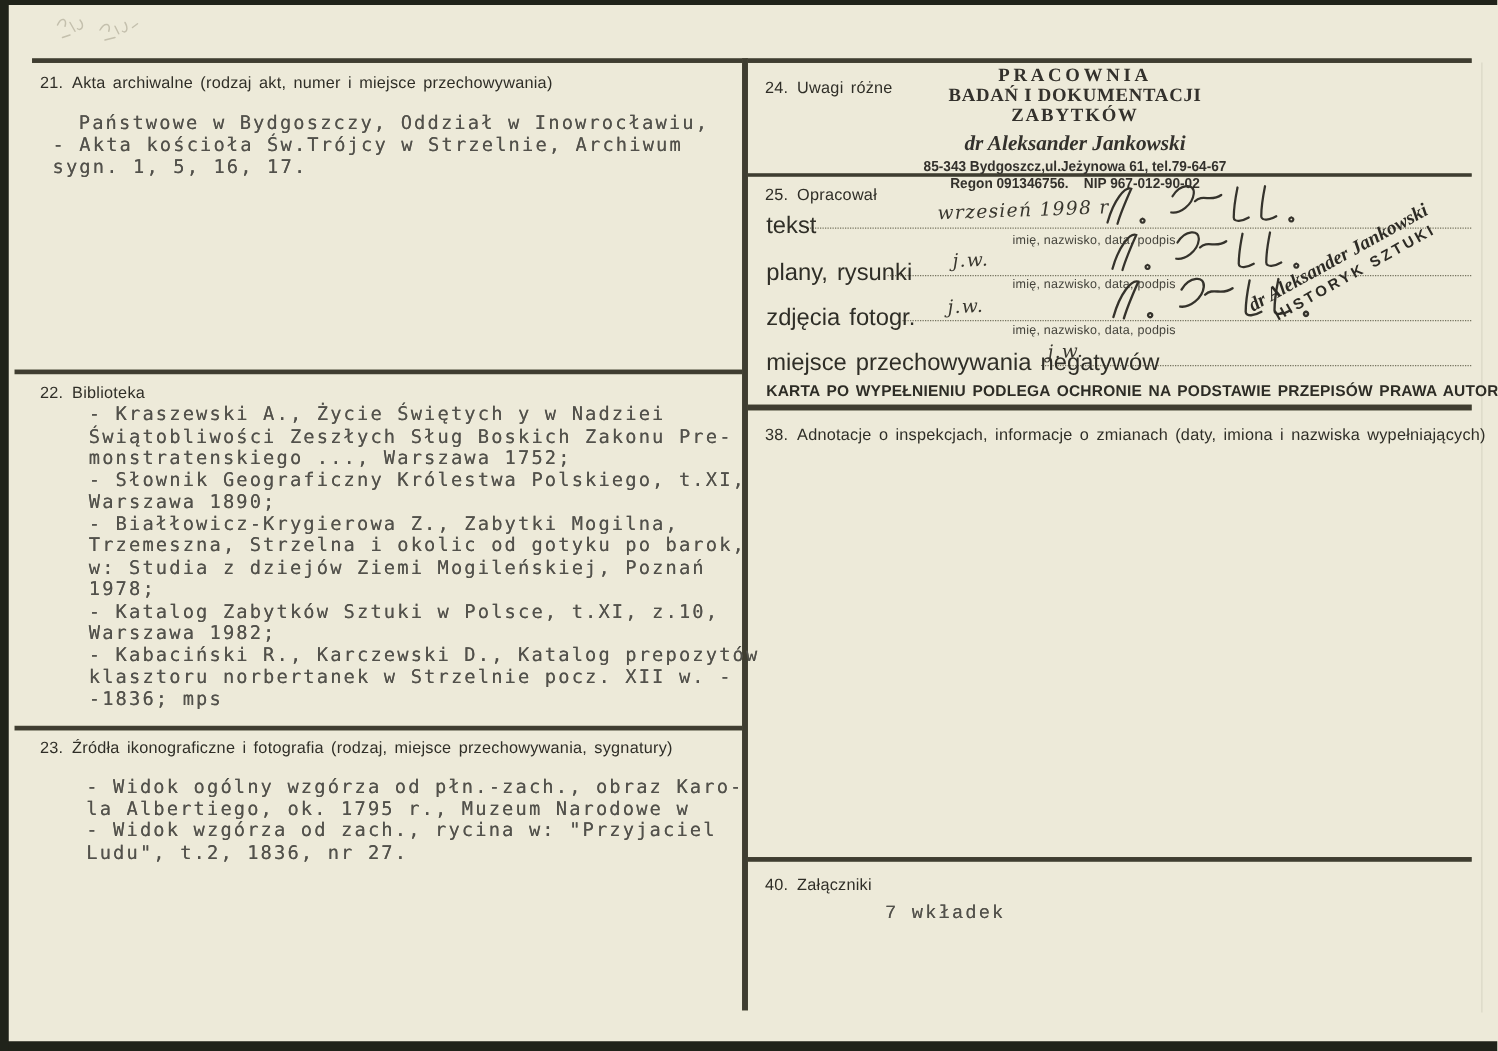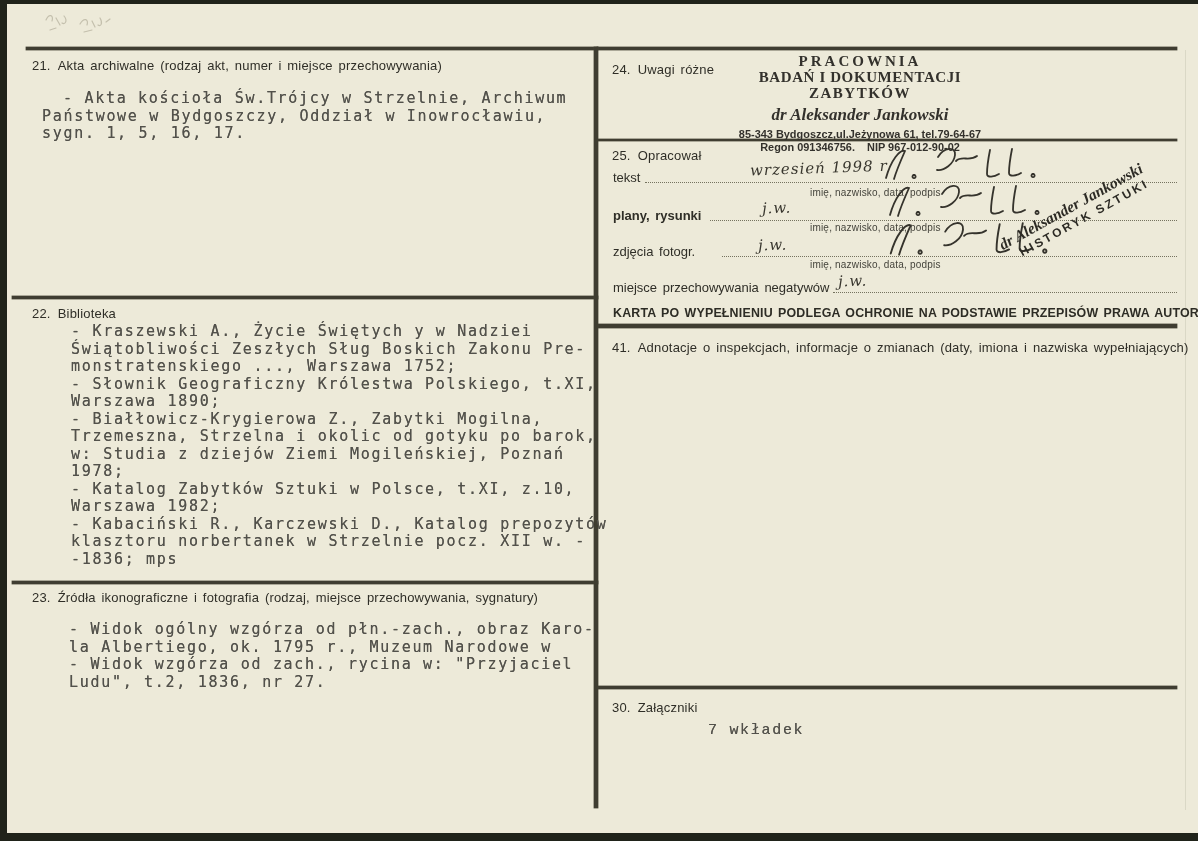--- a/index.html
+++ b/index.html
@@ -56,23 +56,23 @@
   .office-stamp .st-name{font-family:"Liberation Serif",serif;font-weight:bold;font-style:italic;font-size:17px;margin-top:3px;}
   .office-stamp .st-addr{font-size:11.5px;font-weight:bold;margin-top:3px;transform:scaleX(.95);letter-spacing:0;}
   .office-stamp .st-ids{font-size:11.5px;font-weight:bold;margin-top:1px;transform:scaleX(.95);white-space:pre;}
 
   
   .diag-stamp{position:absolute;left:996px;top:238px;width:180px;transform:rotate(-29deg);transform-origin:0 0;z-index:3;color:#2d2b25;}
   .diag-name{font-family:"Liberation Serif",serif;font-weight:bold;font-style:italic;font-size:15.5px;white-space:nowrap;}
   .diag-title{font-size:12px;font-weight:bold;letter-spacing:2.5px;margin-top:0;margin-left:14px;white-space:nowrap;}
 
   
-  .form-label{position:absolute;color:#2f2e27;font-size:13px;word-spacing:2px;z-index:2;white-space:nowrap;}
+  .form-label{position:absolute;color:#2f2e27;font-size:19px;word-spacing:2px;z-index:2;white-space:nowrap;}
   .lbl-tekst{left:613px;top:170px;}
-  .lbl-plany{left:613px;top:208px;font-weight:bold;}
+  .lbl-plany{left:613px;top:208px;}
   .lbl-zdjecia{left:613px;top:244px;}
   .lbl-negat{left:613px;top:280px;}
   .dotline{position:absolute;border-bottom:1.6px dotted #75735f;z-index:1;}
   .dl-tekst{left:645px;top:166px;width:532px;height:16px;}
   .dl-plany{left:710px;top:204px;width:467px;height:16px;}
   .dl-zdjecia{left:722px;top:240px;width:455px;height:16px;}
   .dl-negat{left:833px;top:276px;width:344px;height:16px;}
   .caption{position:absolute;color:#45443c;font-size:10px;letter-spacing:.2px;z-index:2;white-space:nowrap;}
   .cap1{left:810px;top:187px;}
   .cap2{left:810px;top:222px;}
@@ -117,21 +117,21 @@
 <div class="rule rough l3"></div>
 <div class="rule rough r1"></div>
 <div class="rule rough r2"></div>
 <div class="rule rough r3"></div>
 <div class="rule rough r4"></div>
 <div class="rule rough vdiv"></div>
 
 <div class="sec-header s21h">
   <span class="sec-num">21.</span><span class="sec-label">Akta archiwalne (rodzaj akt, numer i miejsce przechowywania)</span>
 </div>
-<div class="typed-block s21t"><div class="typed-line">- Akta kościoła Św.Trójcy w Strzelnie, Archiwum</div><div class="typed-line">Państwowe w Bydgoszczy, Oddział w Inowrocławiu,</div><div class="typed-line">sygn. 1, 5, 16, 17.</div></div>
+<div class="typed-block s21t"><div class="typed-line">Państwowe w Bydgoszczy, Oddział w Inowrocławiu,</div><div class="typed-line">- Akta kościoła Św.Trójcy w Strzelnie, Archiwum</div><div class="typed-line">sygn. 1, 5, 16, 17.</div></div>
 
 <div class="sec-header s22h">
   <span class="sec-num">22.</span><span class="sec-label">Biblioteka</span>
 </div>
 <div class="typed-block s22t"><div class="typed-line">- Kraszewski A., Życie Świętych y w Nadziei</div><div class="typed-line">Świątobliwości Zeszłych Sług Boskich Zakonu Pre-</div><div class="typed-line">monstratenskiego ..., Warszawa 1752;</div><div class="typed-line">- Słownik Geograficzny Królestwa Polskiego, t.XI,</div><div class="typed-line">Warszawa 1890;</div><div class="typed-line">- Białłowicz-Krygierowa Z., Zabytki Mogilna,</div><div class="typed-line">Trzemeszna, Strzelna i okolic od gotyku po barok,</div><div class="typed-line">w: Studia z dziejów Ziemi Mogileńskiej, Poznań</div><div class="typed-line">1978;</div><div class="typed-line">- Katalog Zabytków Sztuki w Polsce, t.XI, z.10,</div><div class="typed-line">Warszawa 1982;</div><div class="typed-line">- Kabaciński R., Karczewski D., Katalog prepozytów</div><div class="typed-line">klasztoru norbertanek w Strzelnie pocz. XII w. -</div><div class="typed-line">-1836; mps</div></div>
 
 <div class="sec-header s23h">
   <span class="sec-num">23.</span><span class="sec-label">Źródła ikonograficzne i fotografia (rodzaj, miejsce przechowywania, sygnatury)</span>
 </div>
 <div class="typed-block s23t"><div class="typed-line">- Widok ogólny wzgórza od płn.-zach., obraz Karo-</div><div class="typed-line">la Albertiego, ok. 1795 r., Muzeum Narodowe w</div><div class="typed-line">- Widok wzgórza od zach., rycina w: "Przyjaciel</div><div class="typed-line">Ludu", t.2, 1836, nr 27.</div></div>
@@ -200,19 +200,19 @@
 <div class="hand hw-jw3">j.w.</div>
 
 <div class="copyright">KARTA PO WYPEŁNIENIU PODLEGA OCHRONIE NA PODSTAWIE PRZEPISÓW PRAWA AUTORSKIEGO</div>
 
 <div class="diag-stamp">
   <div class="diag-name">dr Aleksander Jankowski</div>
   <div class="diag-title">HISTORYK SZTUKI</div>
 </div>
 
 <div class="sec-header s26h">
-  <span class="sec-num">41.</span><span class="sec-label">Adnotacje o inspekcjach, informacje o zmianach (daty, imiona i nazwiska wypełniających)</span>
+  <span class="sec-num">38.</span><span class="sec-label">Adnotacje o inspekcjach, informacje o zmianach (daty, imiona i nazwiska wypełniających)</span>
 </div>
 
 <div class="sec-header s27h">
-  <span class="sec-num">30.</span><span class="sec-label">Załączniki</span>
+  <span class="sec-num">40.</span><span class="sec-label">Załączniki</span>
 </div>
 <div class="typed-block s27t">7 wkładek</div>
 
 </body></html>

